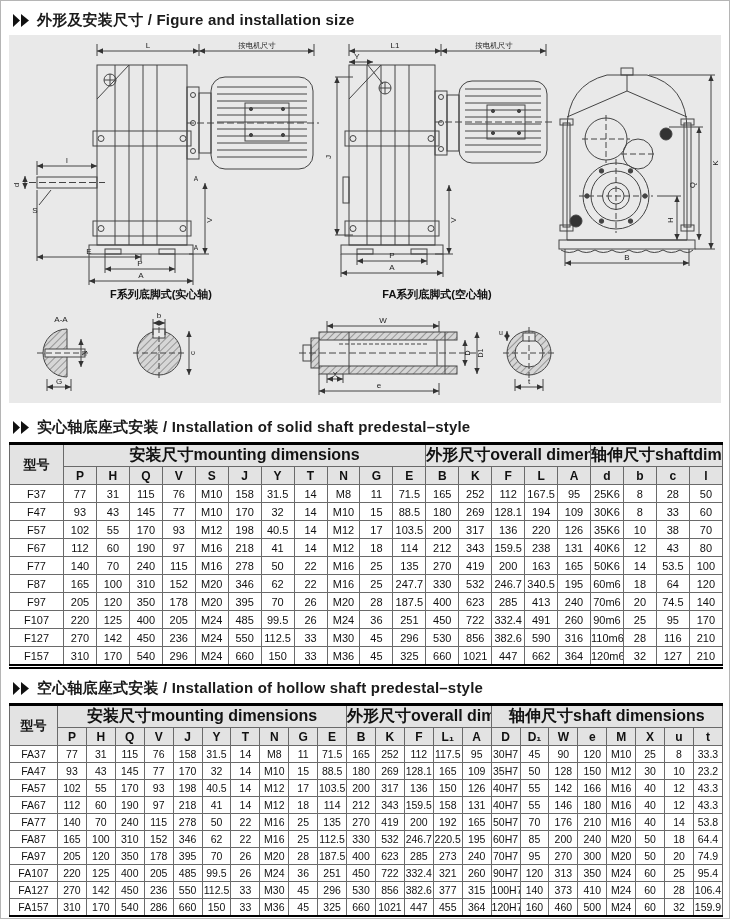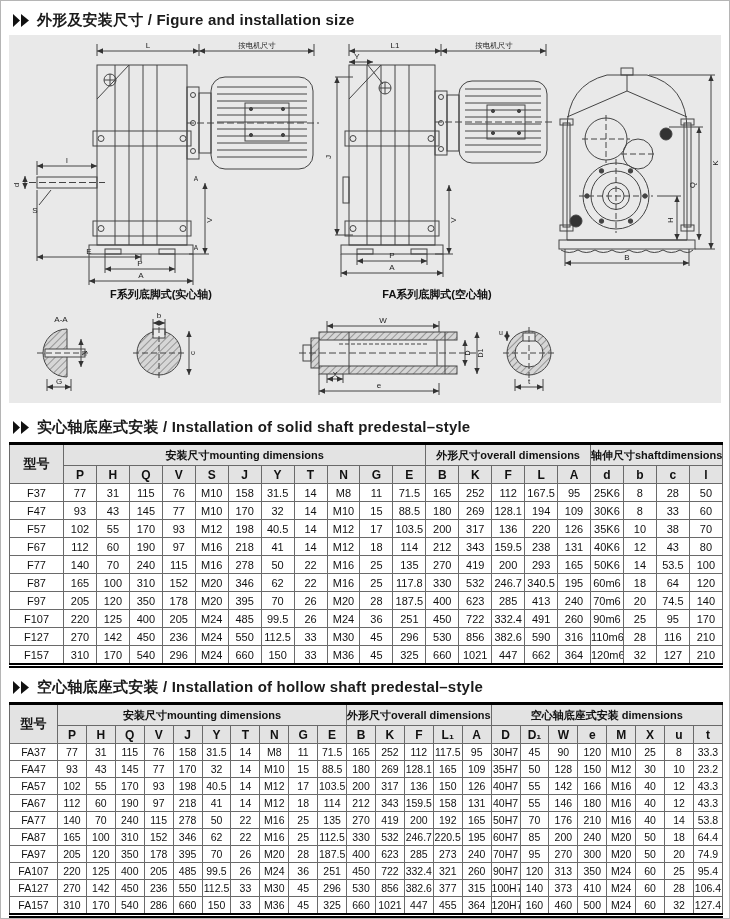--- a/index.html
+++ b/index.html
@@ -10,21 +10,21 @@
   .sec-title.sec2{margin-top:15px;}
   .sec-title.sec3{}
   .ticon{display:inline-flex;flex:0 0 auto;}
   .panel{margin:2px 8px 0;height:368px;background:#e9e9e9;}
   svg text{font-family:"Liberation Sans",sans-serif;}
   .dim-tbl{border-collapse:collapse;table-layout:fixed;width:714px;margin:3px 8px 0;
            border:1px solid #444;border-top:3px solid #000;border-bottom:5px double #000;}
   .dim-tbl th,.dim-tbl td{border:1px solid #6a6a6a;text-align:center;padding:0;
            white-space:nowrap;overflow:hidden;color:#111;}
   .dim-tbl thead th{background:#e3e3e3;font-weight:bold;}
-  .group-h{font-size:11px;height:20px;}
+  .group-h{font-size:16px;height:20px;}
   .col-h{font-size:12px;height:17px;font-weight:bold;}
   .model-h{font-size:13px;background:#e3e3e3;}
   #solid-table td{font-size:11px;height:17px;}
   #hollow-table td{font-size:10.5px;height:16px;}
 </style>
 </head>
 <body>
 
 <div class="page">
 
@@ -465,40 +465,40 @@
           <td>M16</td>
           <td>278</td>
           <td>50</td>
           <td>22</td>
           <td>M16</td>
           <td>25</td>
           <td>135</td>
           <td>270</td>
           <td>419</td>
           <td>200</td>
-          <td>293</td>
+          <td>163</td>
           <td>165</td>
           <td>50K6</td>
           <td>14</td>
           <td>53.5</td>
           <td>100</td>
         </tr>
         <tr>
           <td>F87</td>
           <td>165</td>
           <td>100</td>
           <td>310</td>
           <td>152</td>
           <td>M20</td>
           <td>346</td>
           <td>62</td>
           <td>22</td>
           <td>M16</td>
           <td>25</td>
-          <td>117.8</td>
+          <td>247.7</td>
           <td>330</td>
           <td>532</td>
           <td>246.7</td>
           <td>340.5</td>
           <td>195</td>
           <td>60m6</td>
           <td>18</td>
           <td>64</td>
           <td>120</td>
         </tr>
@@ -632,21 +632,21 @@
         <col>
         <col>
         <col>
         <col>
       </colgroup>
       <thead>
         <tr>
           <th rowspan="2" class="model-h">型号</th>
           <th colspan="10" class="group-h">安装尺寸mounting dimensions</th>
           <th colspan="5" class="group-h">外形尺寸overall dimensions</th>
-          <th colspan="8" class="group-h">空心轴底座式安装 dimensions</th>
+          <th colspan="8" class="group-h">轴伸尺寸shaft dimensions</th>
         </tr>
         <tr>
           <th class="col-h">P</th>
           <th class="col-h">H</th>
           <th class="col-h">Q</th>
           <th class="col-h">V</th>
           <th class="col-h">J</th>
           <th class="col-h">Y</th>
           <th class="col-h">T</th>
           <th class="col-h">N</th>
@@ -919,18 +919,18 @@
           <td>447</td>
           <td>455</td>
           <td>364</td>
           <td>120H7</td>
           <td>160</td>
           <td>460</td>
           <td>500</td>
           <td>M24</td>
           <td>60</td>
           <td>32</td>
-          <td>127.4</td>
+          <td>159.9</td>
         </tr>
       </tbody>
     </table>
 
 </div>
 
 </body></html>

